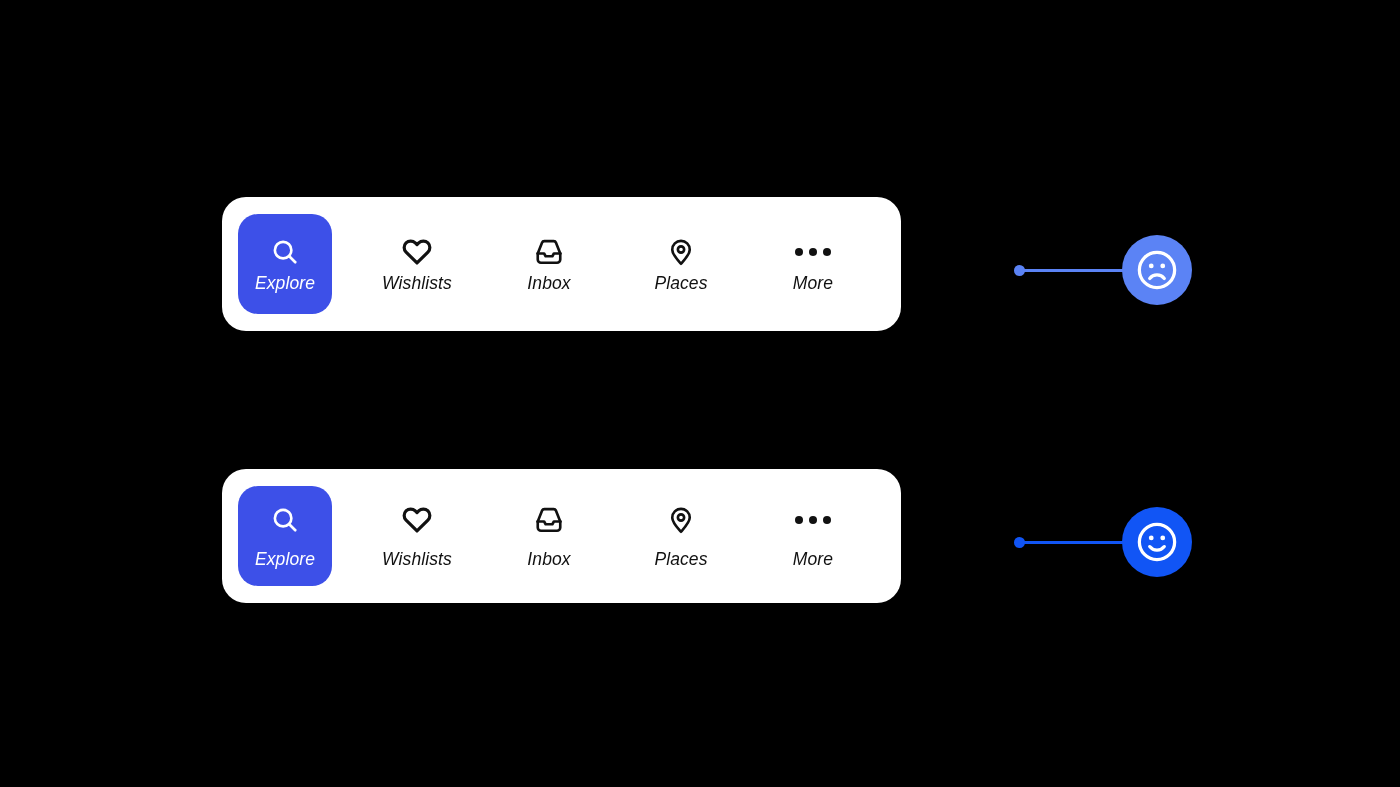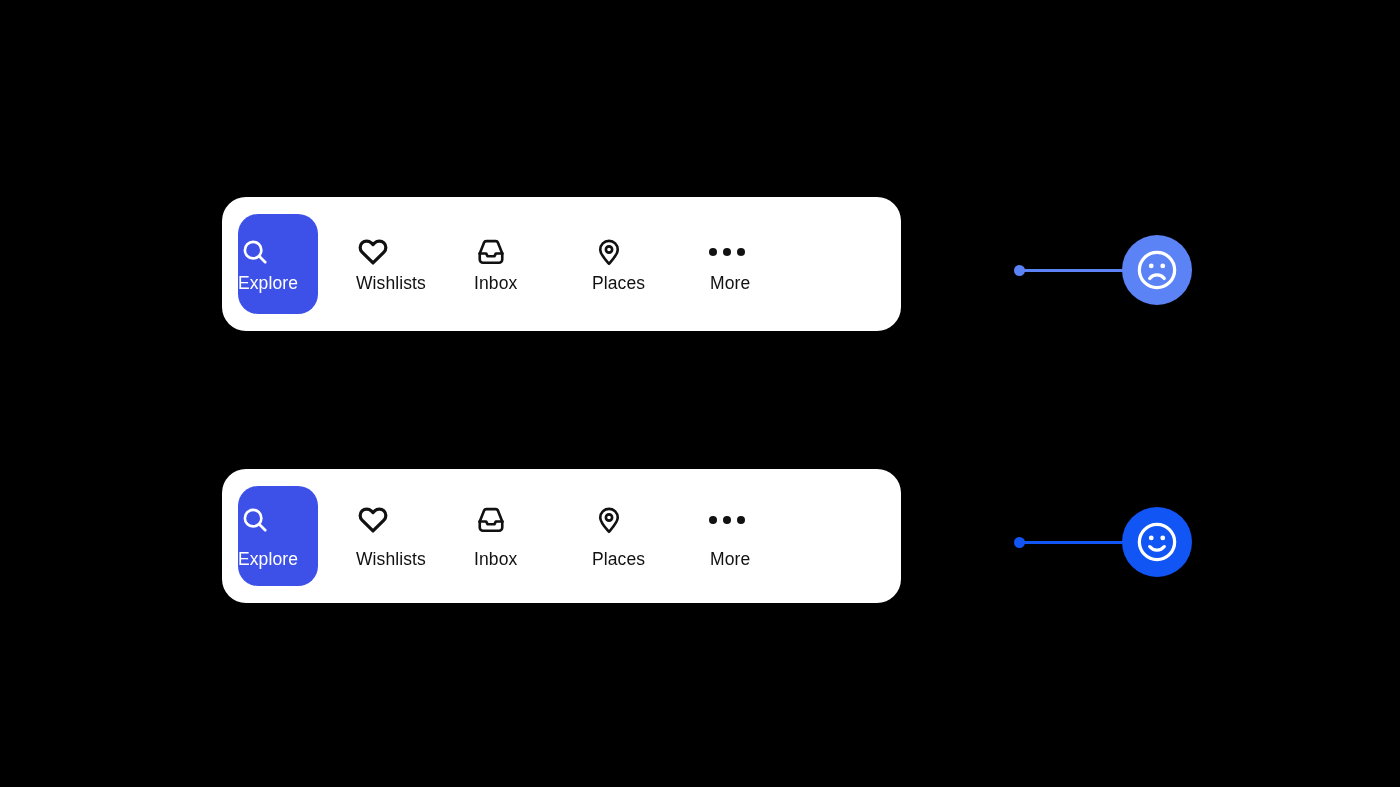--- a/index.html
+++ b/index.html
@@ -37,26 +37,28 @@
     top: 469px;
     width: 679px;
     height: 134px;
     padding: 16px;
   }
 
   .nav-item {
     flex: 0 0 auto;
     display: flex;
     flex-direction: column;
+    align-items: center;
     justify-content: center;
-    width: 80px;
+    width: 94px;
     height: 100px;
     border-radius: 20px;
     cursor: pointer;
     color: #111111;
+    font-style: italic;
   }
   .variant-a .nav-item { gap: 6px; }
   .variant-b .nav-item { gap: 14px; }
 
   .nav-item.active {
     background: #3d50e8;
     color: #ffffff;
   }
 
   

